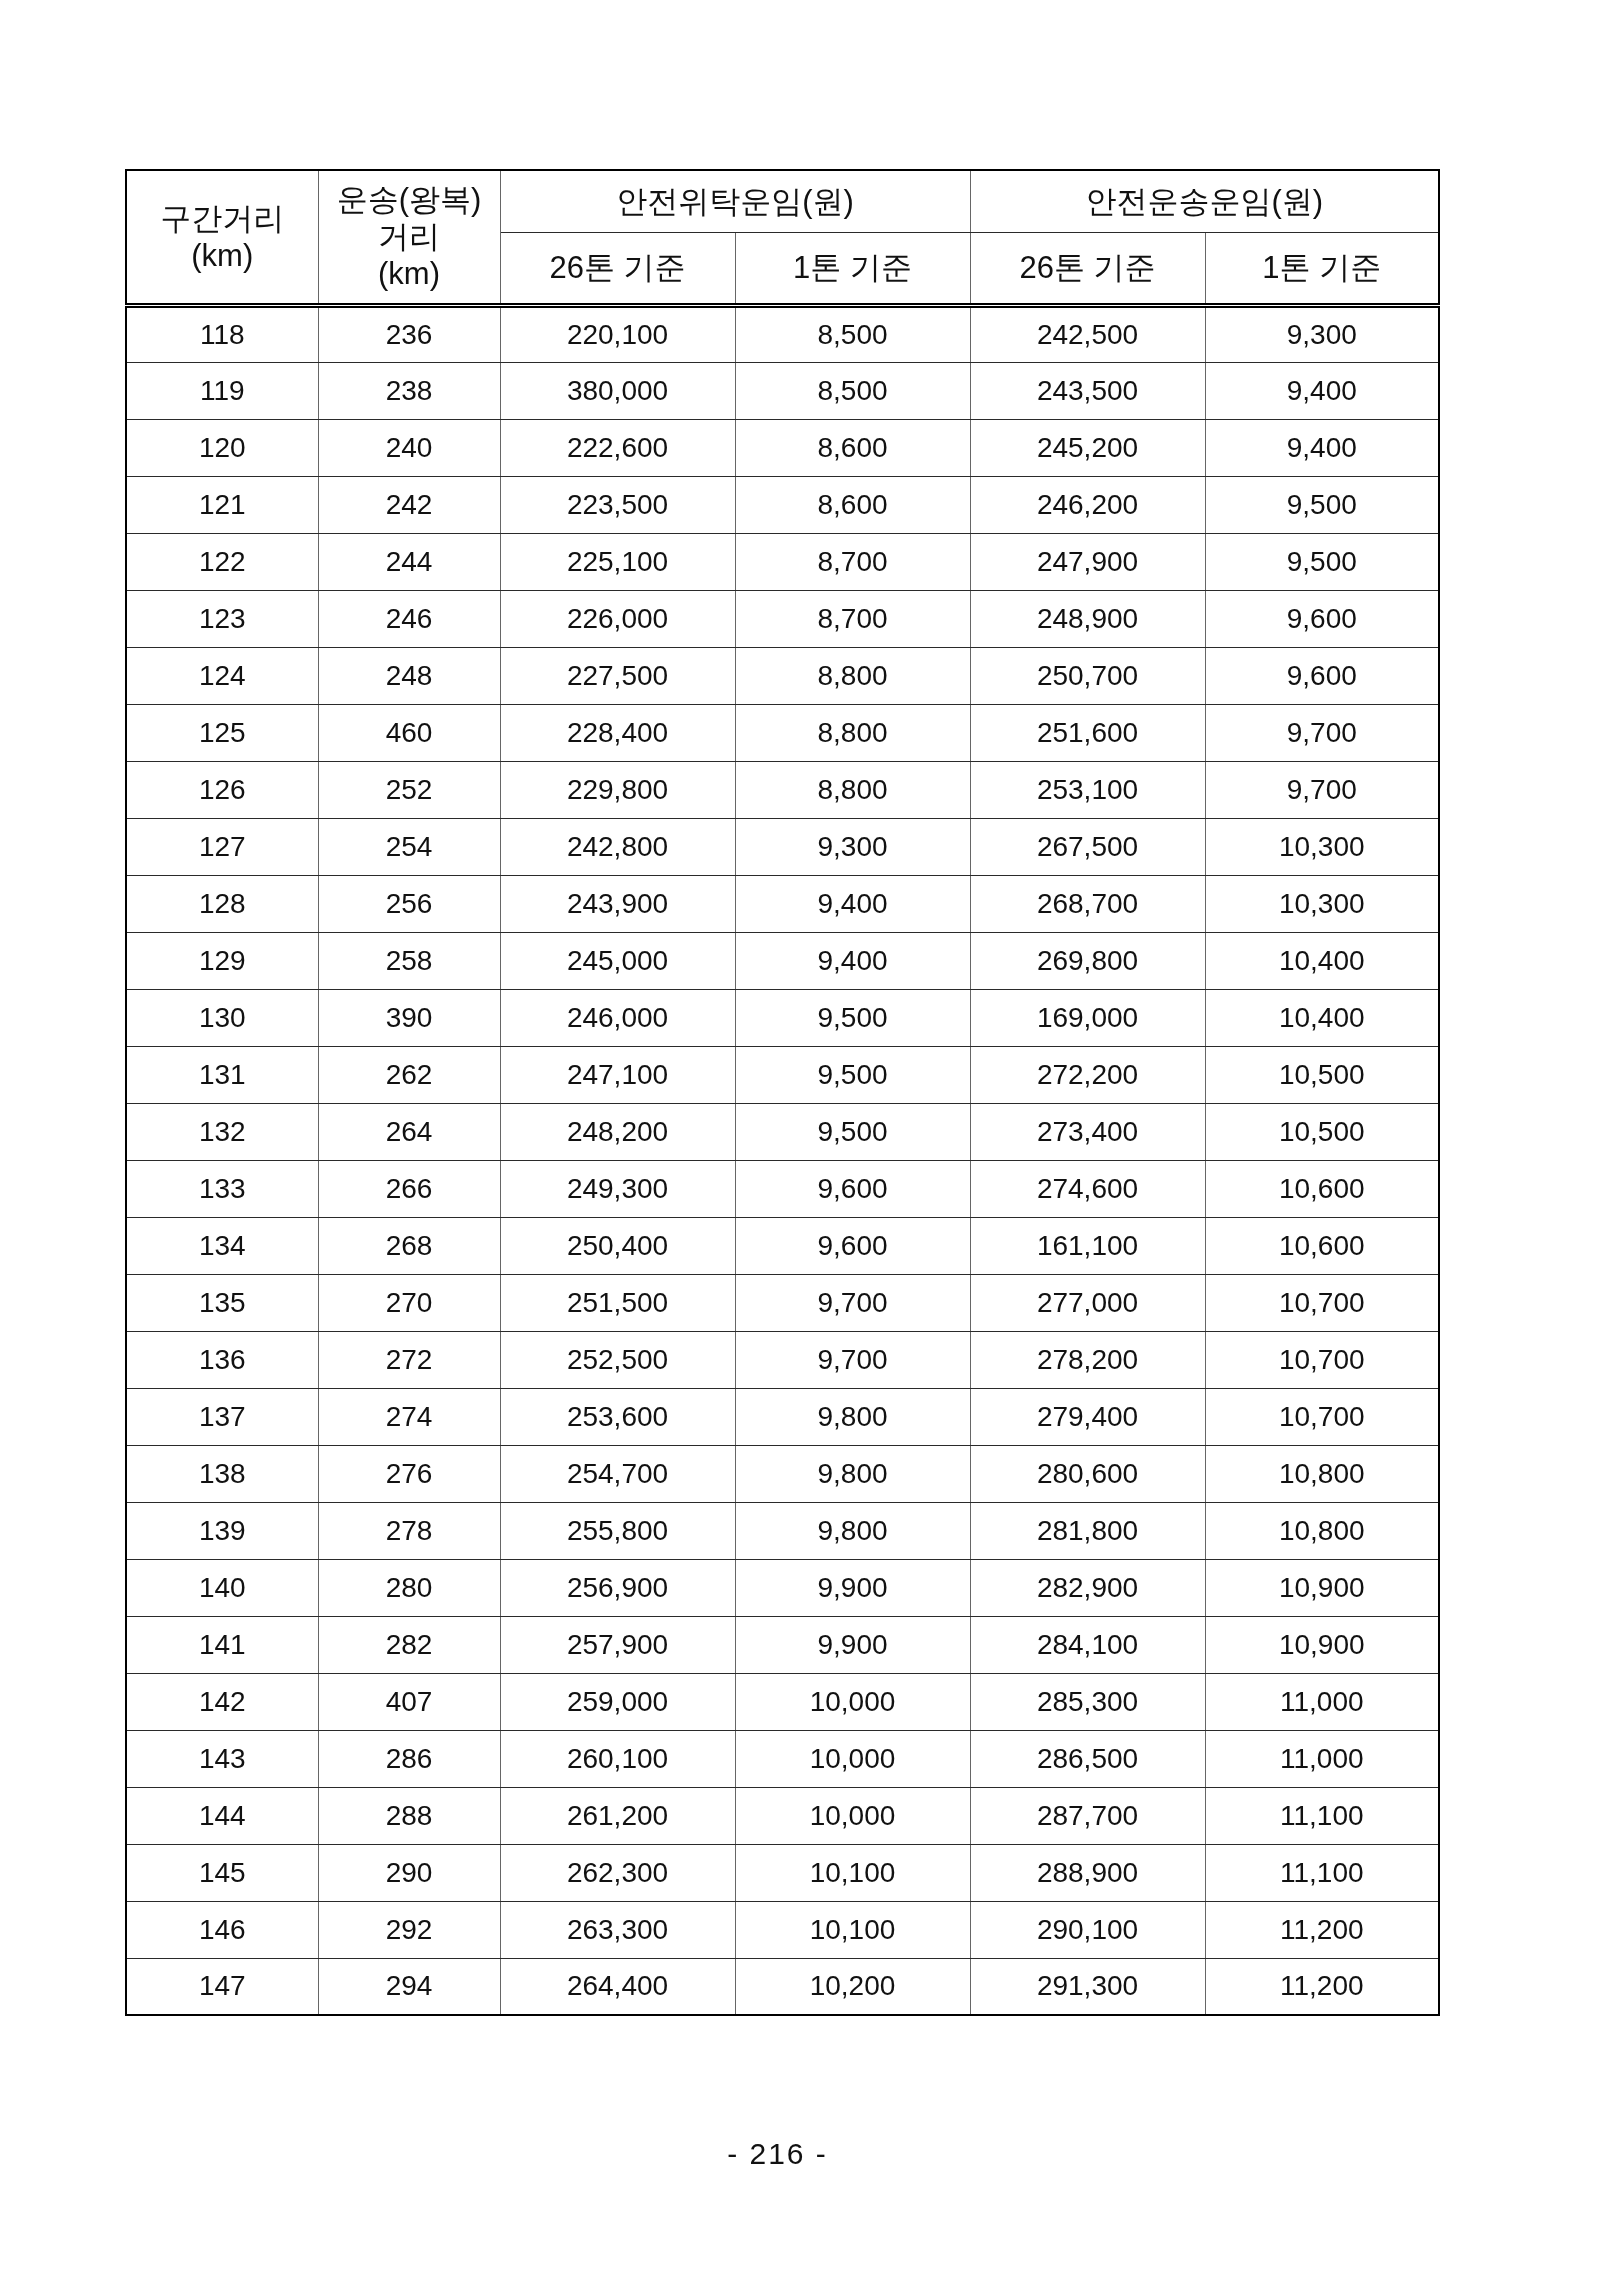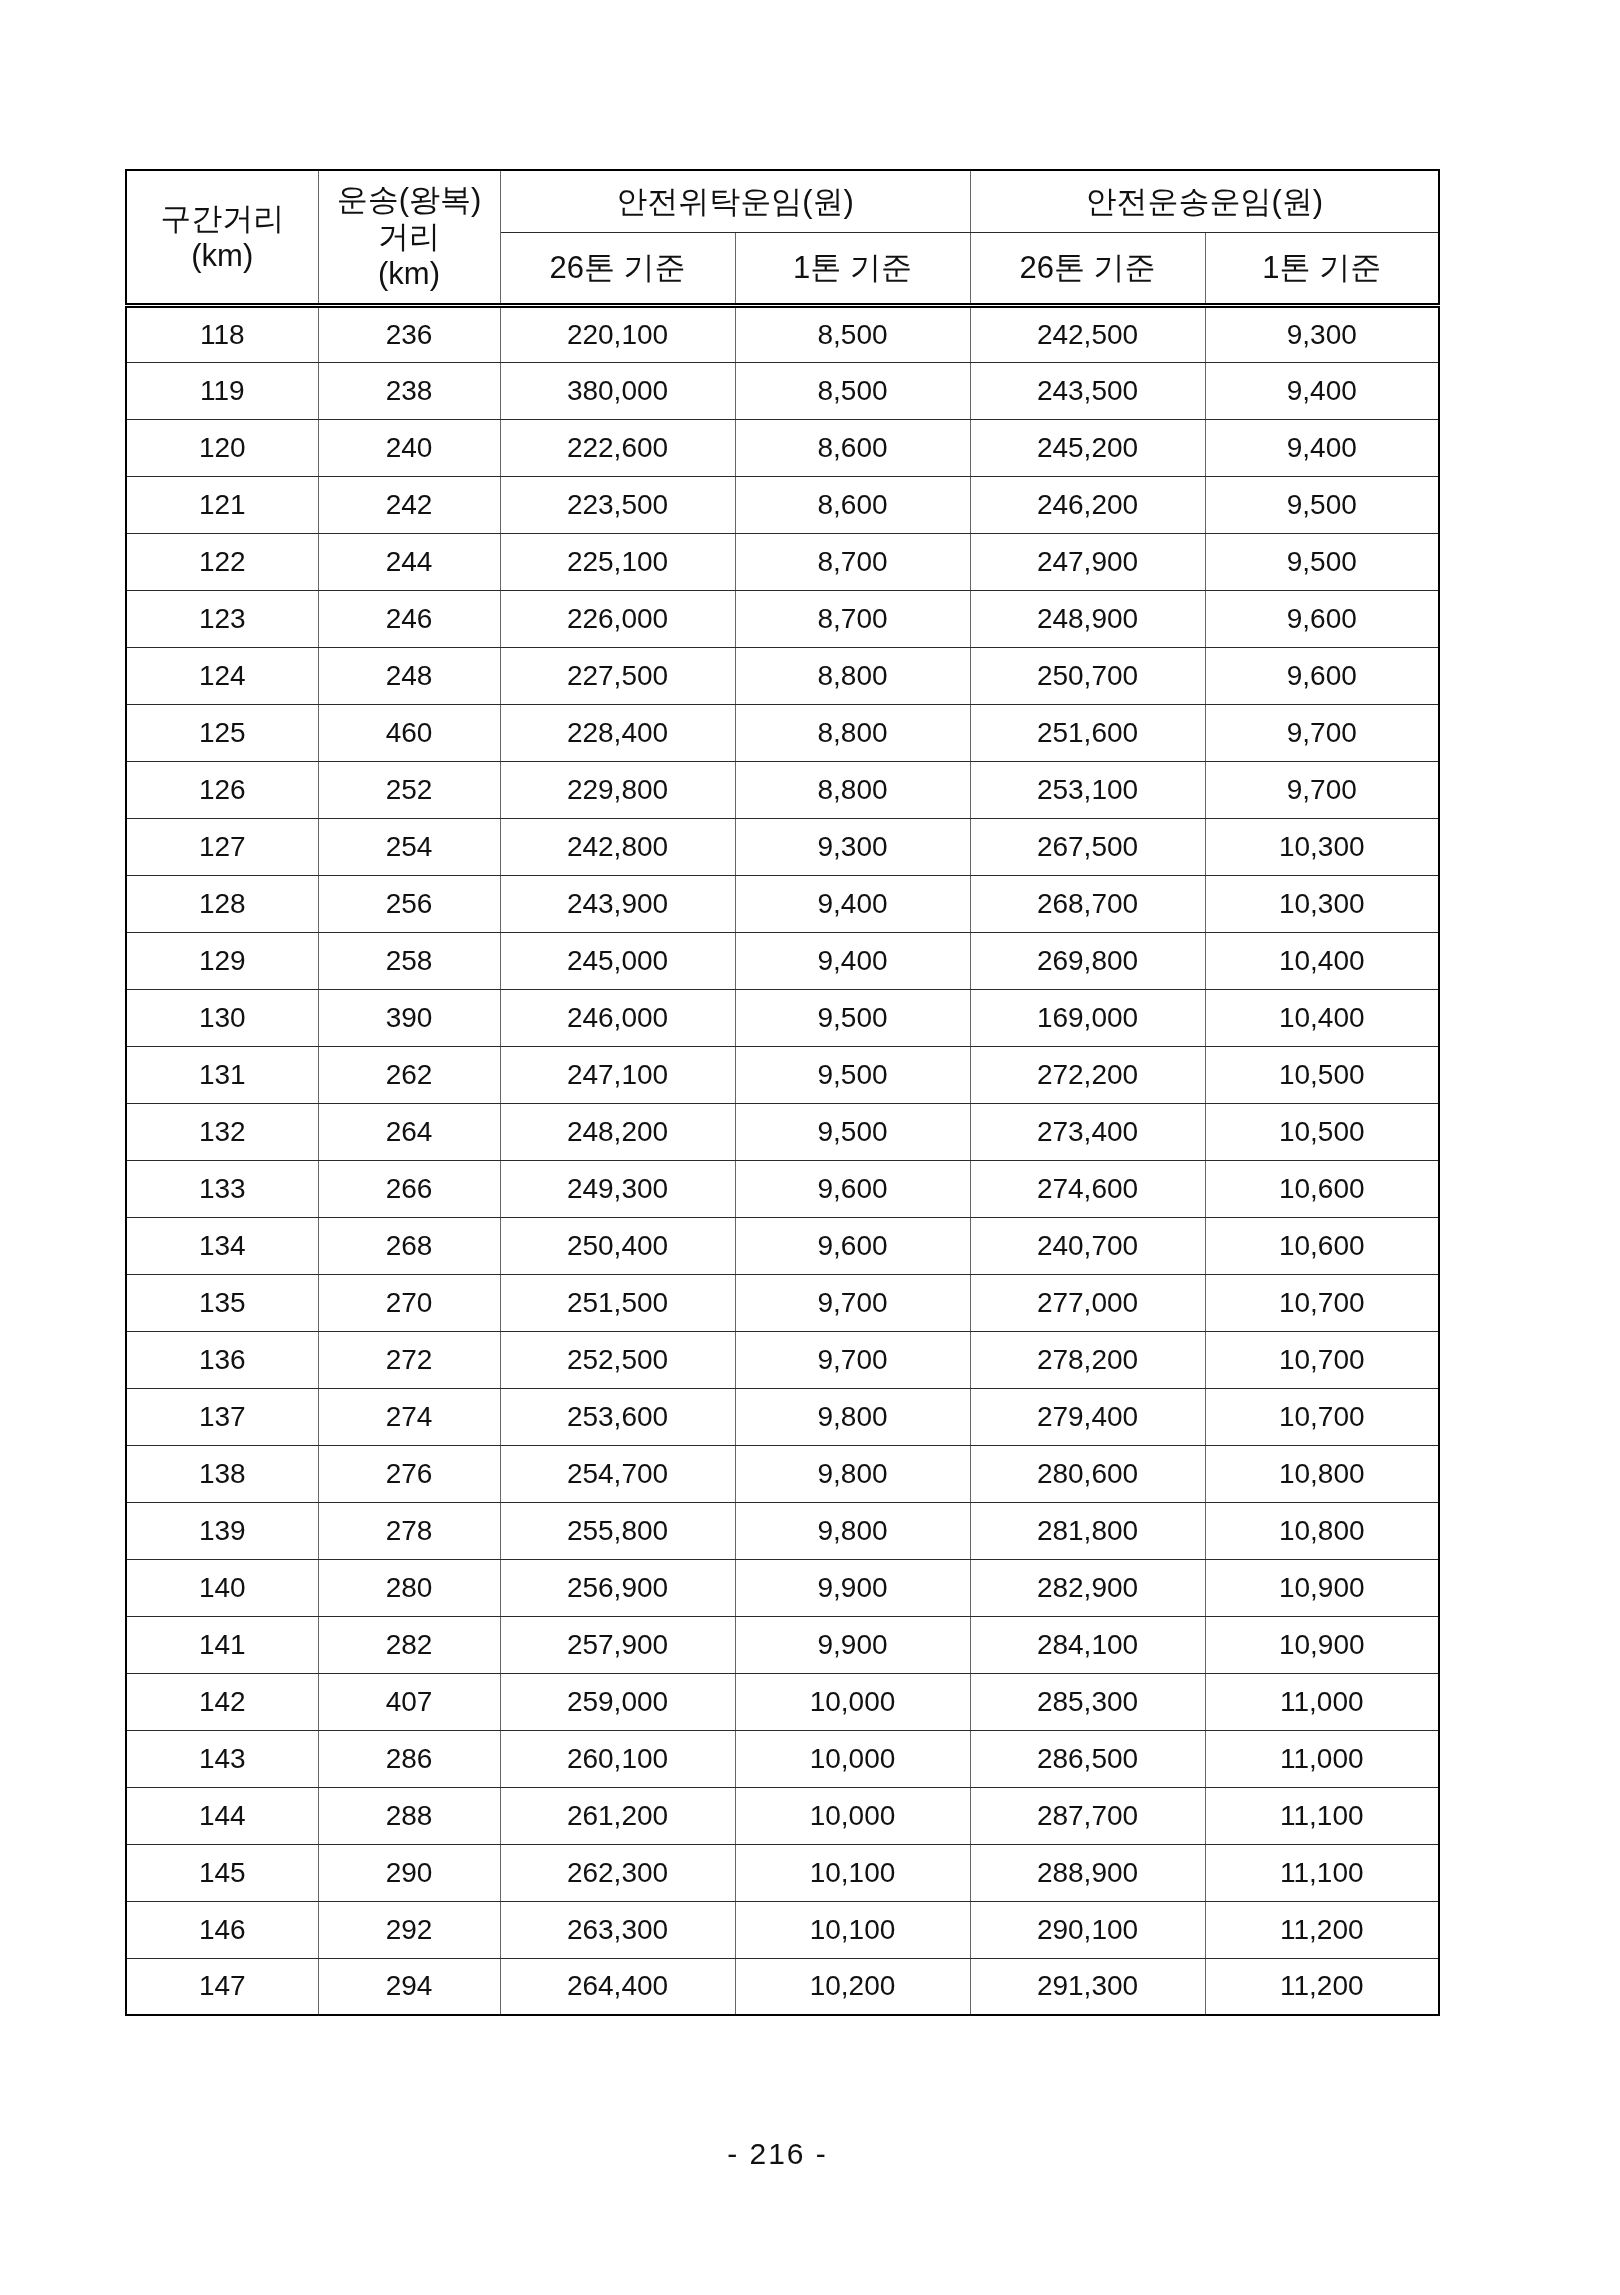--- a/index.html
+++ b/index.html
@@ -238,21 +238,21 @@
           <td>249,300</td>
           <td>9,600</td>
           <td>274,600</td>
           <td>10,600</td>
         </tr>
         <tr>
           <td>134</td>
           <td>268</td>
           <td>250,400</td>
           <td>9,600</td>
-          <td>240,700</td>
+          <td>161,100</td>
           <td>10,600</td>
         </tr>
         <tr>
           <td>135</td>
           <td>270</td>
           <td>251,500</td>
           <td>9,700</td>
           <td>277,000</td>
           <td>10,700</td>
         </tr>

